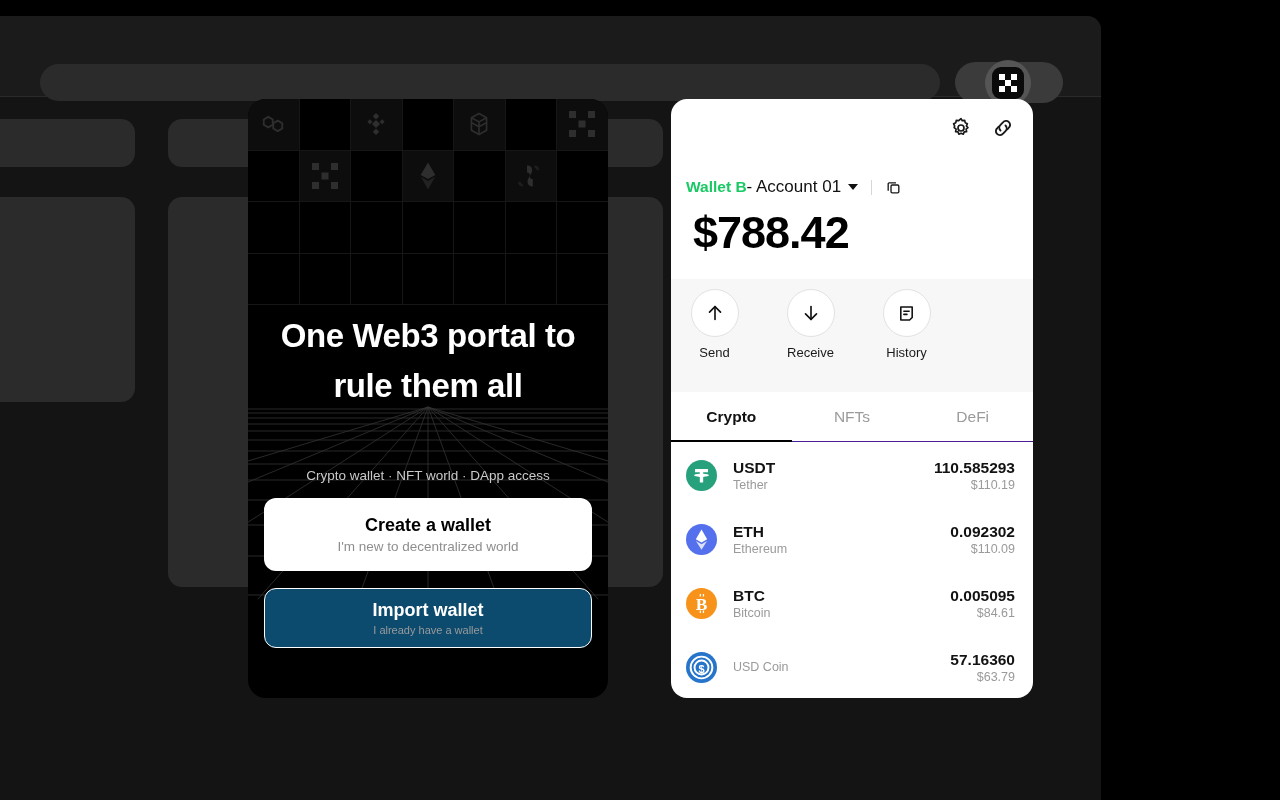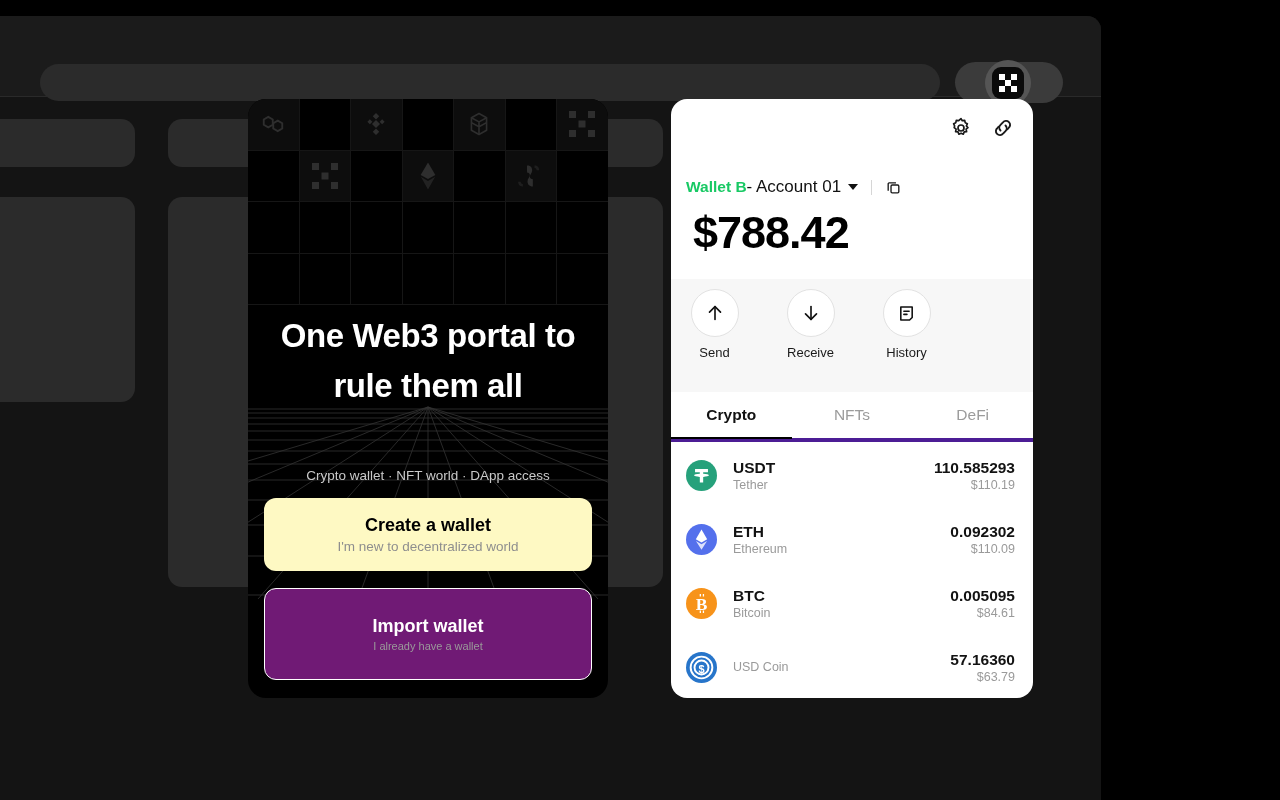--- a/index.html
+++ b/index.html
@@ -114,28 +114,28 @@
   }
   .cta {
     position: absolute;
     left: 16px; width: 328px;
     border-radius: 12px;
     text-align: center;
     display: flex; flex-direction: column; align-items: center; justify-content: center;
   }
   #create-wallet-btn {
     top: 399px; height: 73px;
-    background: #fef9c3; border: none;
+    background: #ffffff; border: none;
   }
   #create-wallet-btn .cta-title { color: #000000; font-size: 18px; font-weight: 700; }
   #create-wallet-btn .cta-sub   { color: #8e8e8e; font-size: 13.5px; margin-top: 3px; }
 
   #import-wallet-btn {
-    top: 489px; height: 92px;
-    background: #701a75; border: 1.5px solid #ffffff; text-align: center;
+    top: 489px; height: 60px;
+    background: #0c4a6e; border: 1.5px solid #ffffff; text-align: center;
   }
   #import-wallet-btn .cta-title { color: #ffffff; font-size: 18px; font-weight: 700; }
   #import-wallet-btn .cta-sub   { color: #9a9a9a; font-size: 11px; margin-top: 3px; }
 
   
   #wallet-popup {
     position: absolute;
     left: 671px; top: 99px;
     width: 362px; height: 599px;
     background: #ffffff;
@@ -176,21 +176,21 @@
   .action-circle {
     width: 48px; height: 48px; border-radius: 50%;
     border: 1px solid #e2e2e2; background: #ffffff;
     display: flex; align-items: center; justify-content: center;
   }
   .action-label { margin-top: 8px; font-size: 13px; color: #1a1a1a; }
 
   #tabs {
     position: absolute; left: 0; top: 293px; width: 362px; height: 50px;
     background: #ffffff;
-    display: flex; border-bottom: 4px solid #4c1d95;
+    display: flex; border-bottom: 1px solid #4c1d95;
   }
   .tab {
     flex: 1; display: flex; align-items: center; justify-content: center;
     font-size: 15.5px; color: #9b9b9b; cursor: pointer; position: relative;
   }
   .tab.active { color: #111111; font-weight: 600; }
   .tab.active::after {
     content: ""; position: absolute; left: 0; right: 0; bottom: -1px;
     height: 2.5px; background: #000000;
   }

